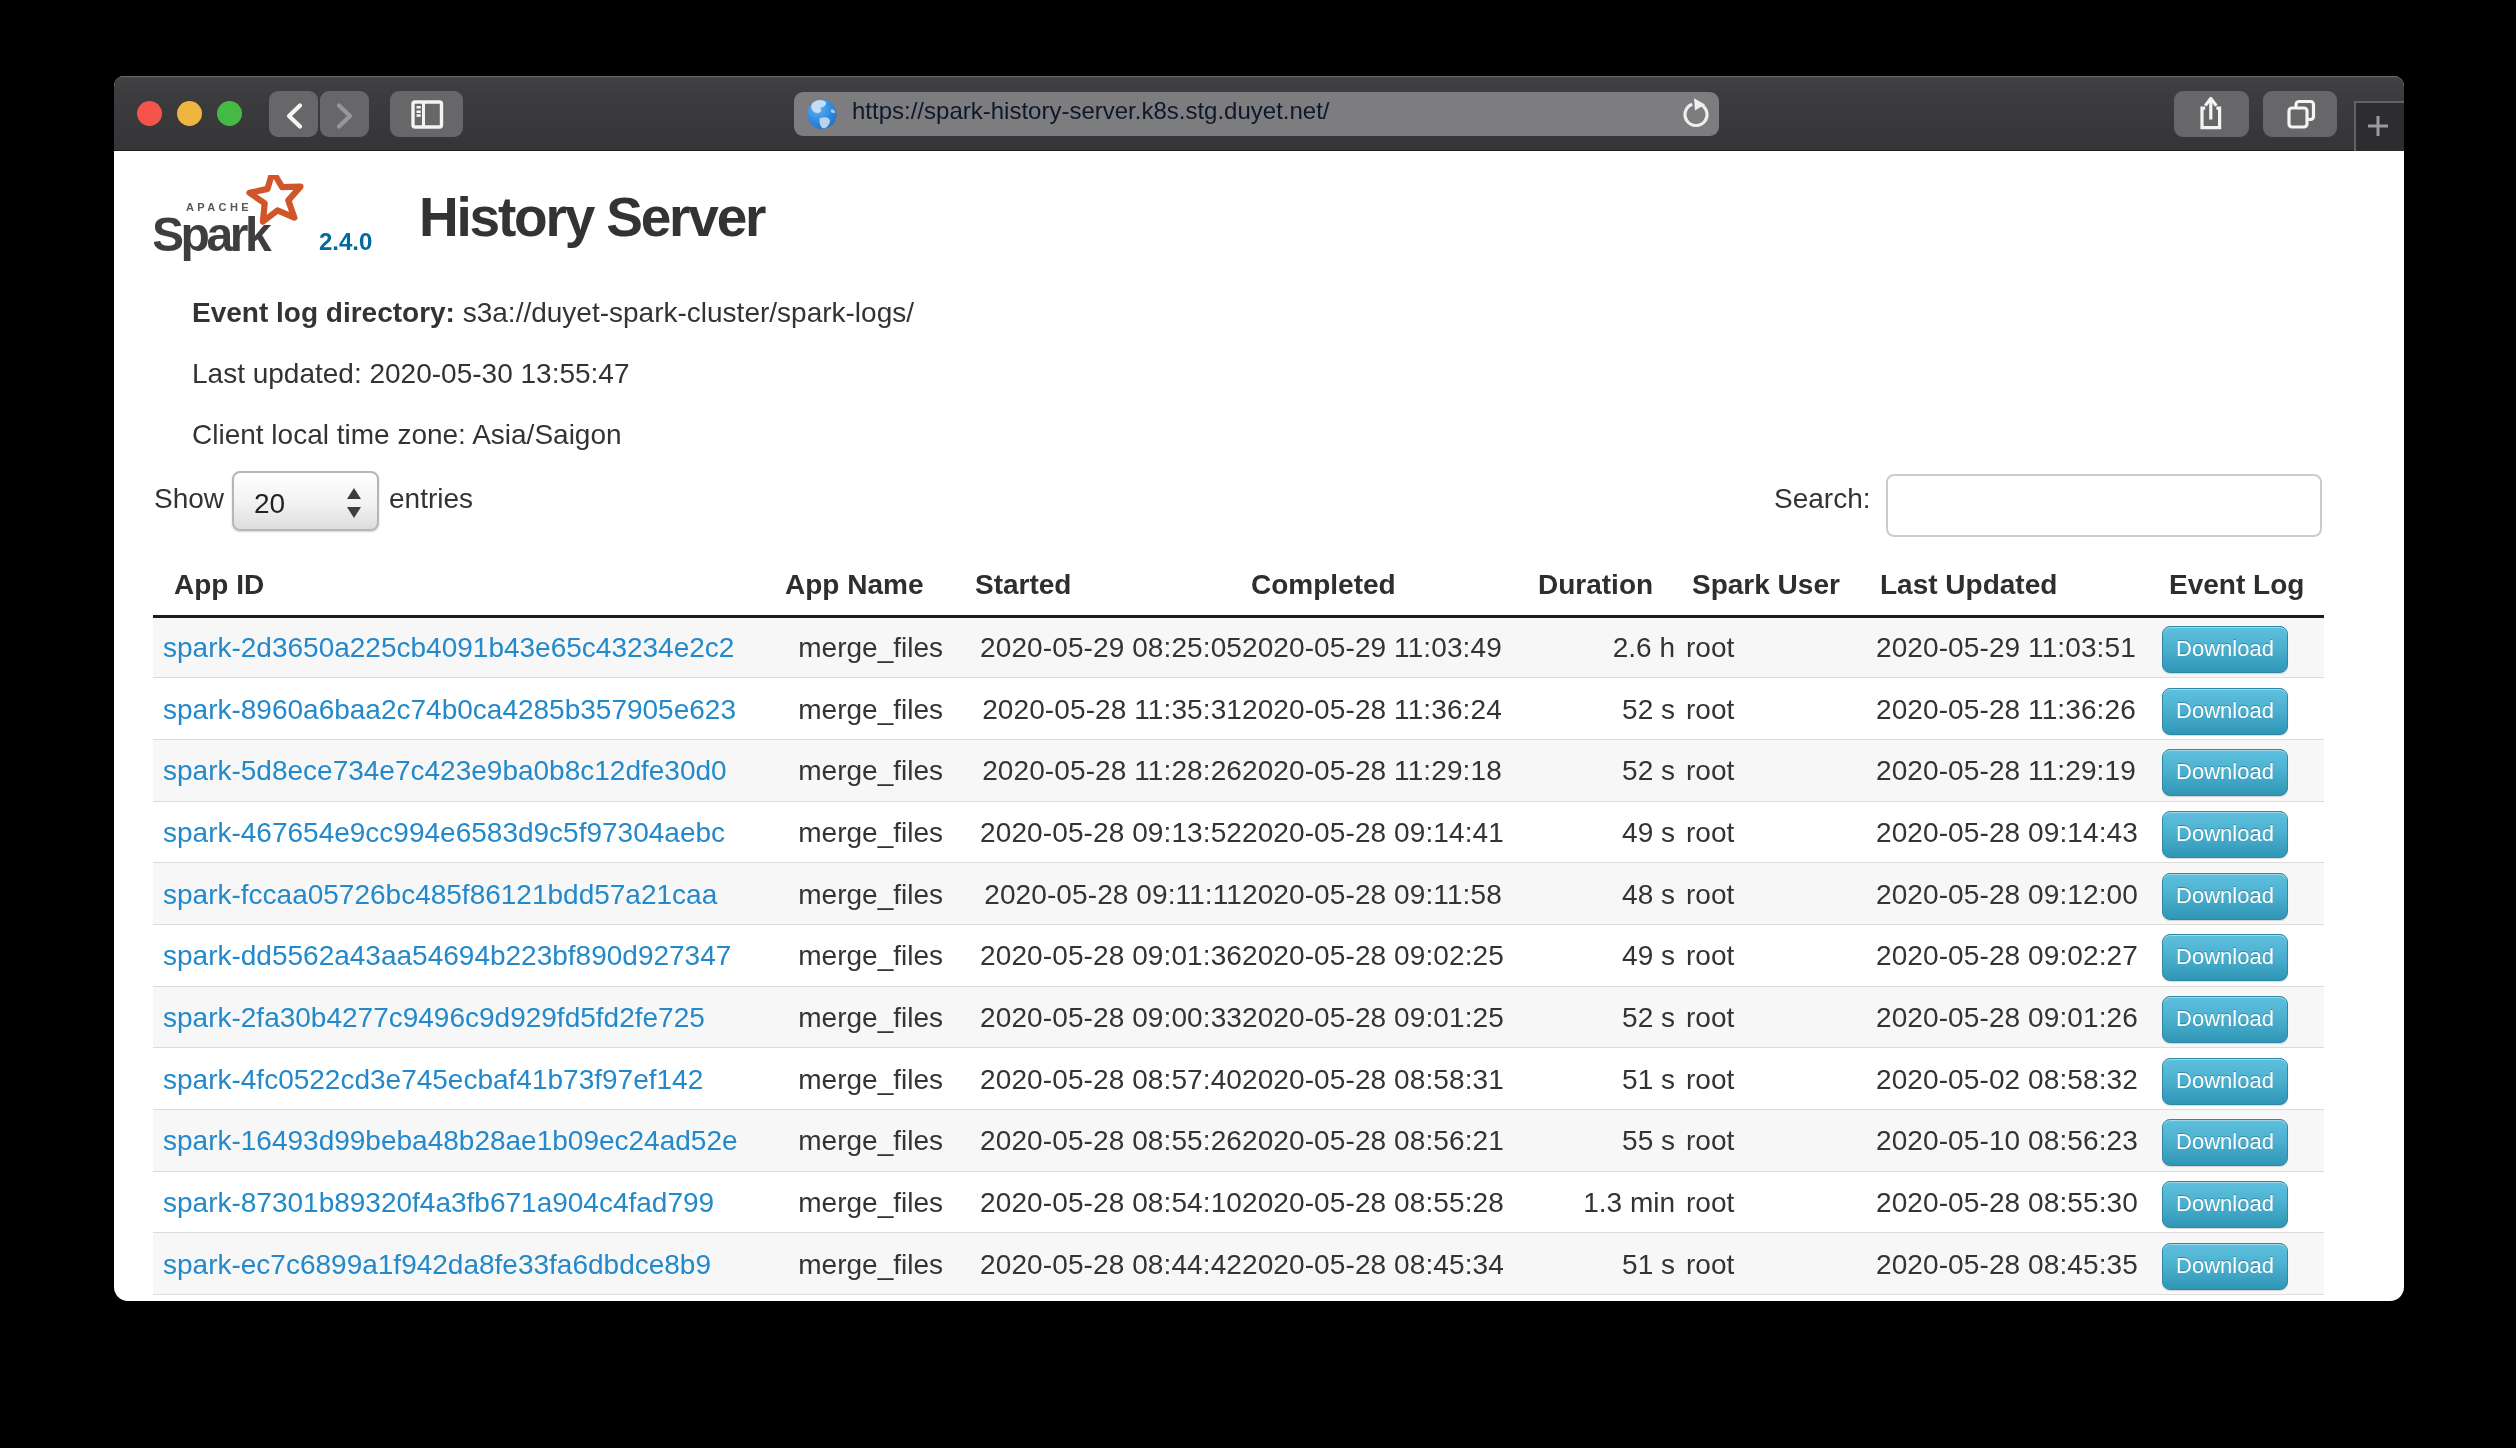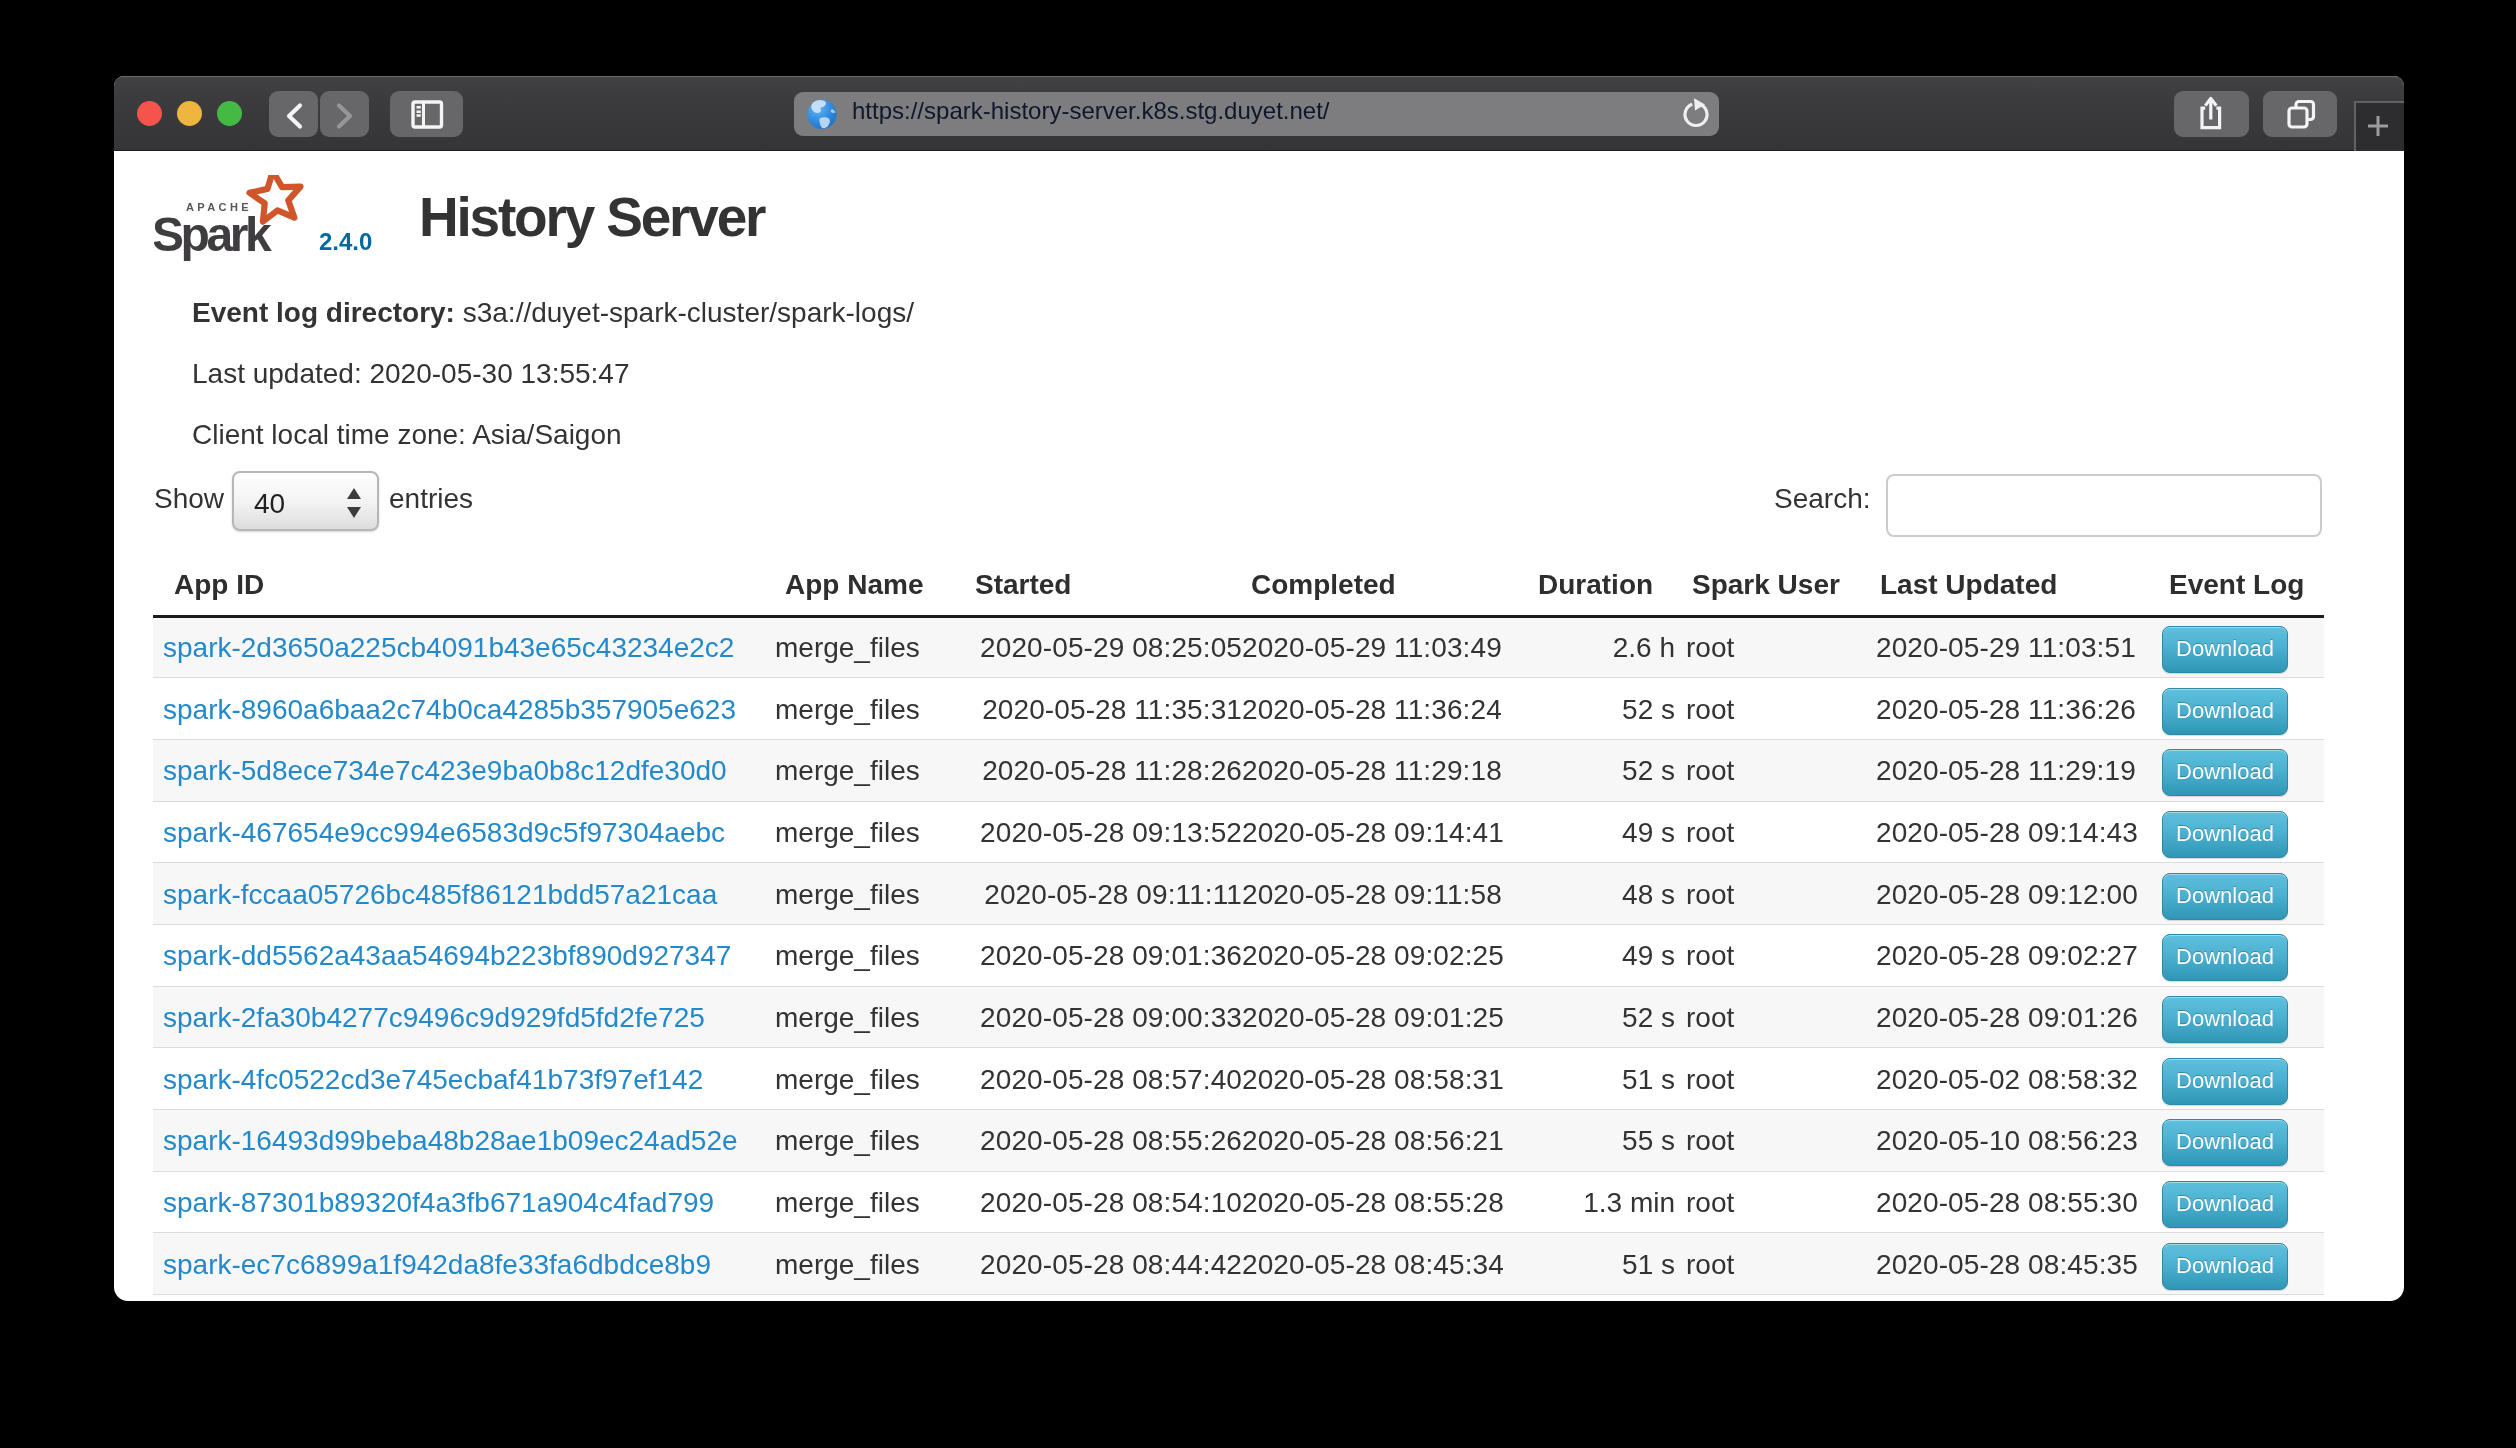--- a/index.html
+++ b/index.html
@@ -29,21 +29,21 @@
 
 table { position:absolute; left:39px; top:491px; width:2171px; border-collapse:collapse; table-layout:fixed; }
 th { font-size:28px; color:#2e2e2e; text-align:left; vertical-align:bottom;
   height:49px; padding:0 0 14px 0; border-bottom:3px solid #1c1c1c; font-weight:bold; white-space:nowrap; }
 td { height:61.7px; border-bottom:1px solid #dcdcdc; vertical-align:middle;
   font-size:28px; color:#333; padding:2px 0 0 0; white-space:nowrap; }
 tbody tr:nth-child(odd) { background:#f7f7f7; }
 td a { color:#2389ca; text-decoration:none; }
 .dt { letter-spacing:0.1px; }
 th.c1 { width:612px; padding-left:21px; } td.c1 { padding-left:10px; }
-th.c2 { width:178px; padding-left:20px; } td.c2 { padding-left:10px; }
+th.c2 { width:178px; padding-left:20px; } td.c2 { padding-left:10px;text-align:right; }
 th.c3 { width:299px; padding-left:32px; } td.c3 { padding-left:10px;text-align:right; }
 th.c4 { width:277px; padding-left:9px;  } td.c4 { padding-left:0; }
 th.c5 { width:156px; padding-left:19px; } td.c5 { padding-left:12px;text-align:right; }
 th.c6 { width:190px; padding-left:17px; } td.c6 { padding-left:11px; }
 th.c7 { width:287px; padding-left:15px; } td.c7 { padding-left:11px; }
 th.c8 { width:172px; padding-left:17px; } td.c8 { padding-left:10px; }
 .dl { display:inline-block; width:126px; height:47px; border-radius:8px; margin-top:3px;
   background:linear-gradient(180deg,#5ec0dd 0%,#4aafcf 50%,#3096b6 100%);
   border:1px solid #2c89a7; box-shadow:inset 0 1px 0 rgba(255,255,255,.4), 0 1px 1px rgba(0,0,0,.15);
   color:#fff; font-size:22px; line-height:44px; text-align:center;
@@ -110,21 +110,21 @@
   </svg>
   <div class="abs" id="ver" style="left:205px;top:154px">2.4.0</div>
   <div class="abs" id="h3" style="left:305px;top:114px">History Server</div>
 
   <div class="abs t28" style="left:78px;top:223px"><b>Event log directory:</b> s3a://duyet-spark-cluster/spark-logs/</div>
   <div class="abs t28" style="left:78px;top:284px">Last updated: 2020-05-30 13:55:47</div>
   <div class="abs t28" style="left:78px;top:345px">Client local time zone: Asia/Saigon</div>
 
   <div class="abs t28" style="left:40px;top:409px">Show</div>
   <div id="sel">
-      <b>40</b>
+      <b>20</b>
     <svg width="20" height="34" style="position:absolute;right:13px;top:13px" viewBox="0 0 20 34">
       <path d="M10 2 L17 13 L3 13 Z" fill="#3d3d3d"></path>
       <path d="M10 32 L17 21 L3 21 Z" fill="#3d3d3d"></path>
     </svg>
   </div>
   <div class="abs t28" style="left:275px;top:409px">entries</div>
   <div class="abs t28" style="left:1660px;top:409px">Search:</div>
   <div id="inp"></div>
 
   <table>

